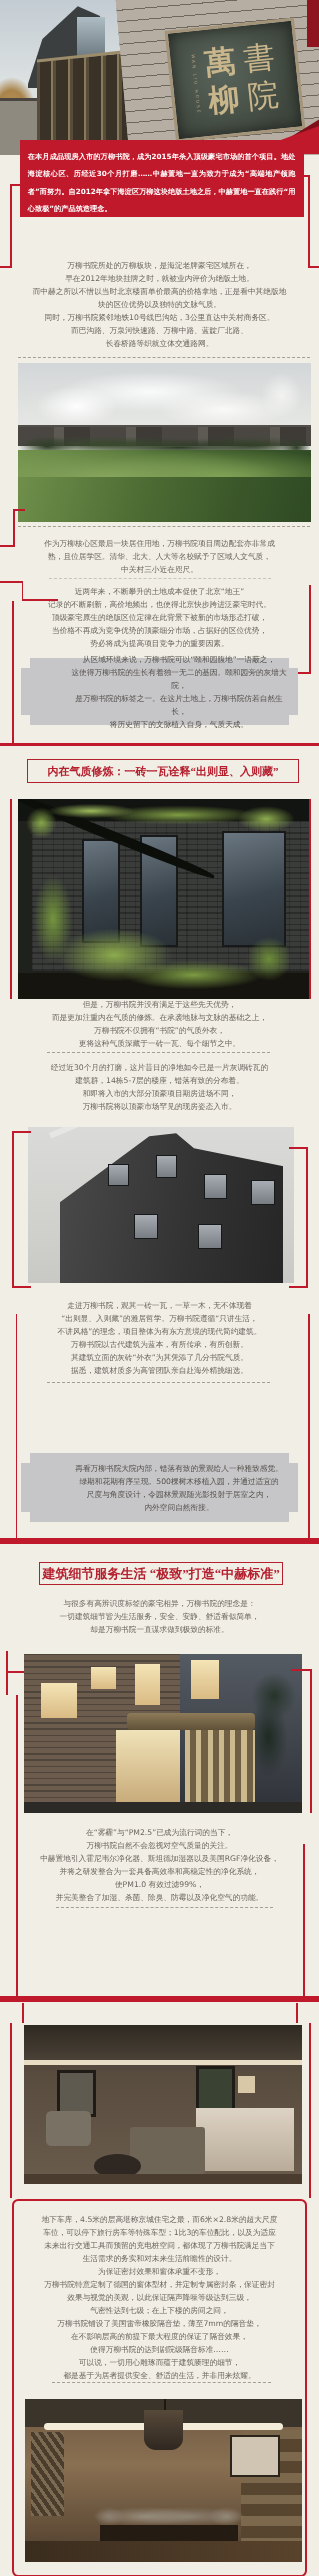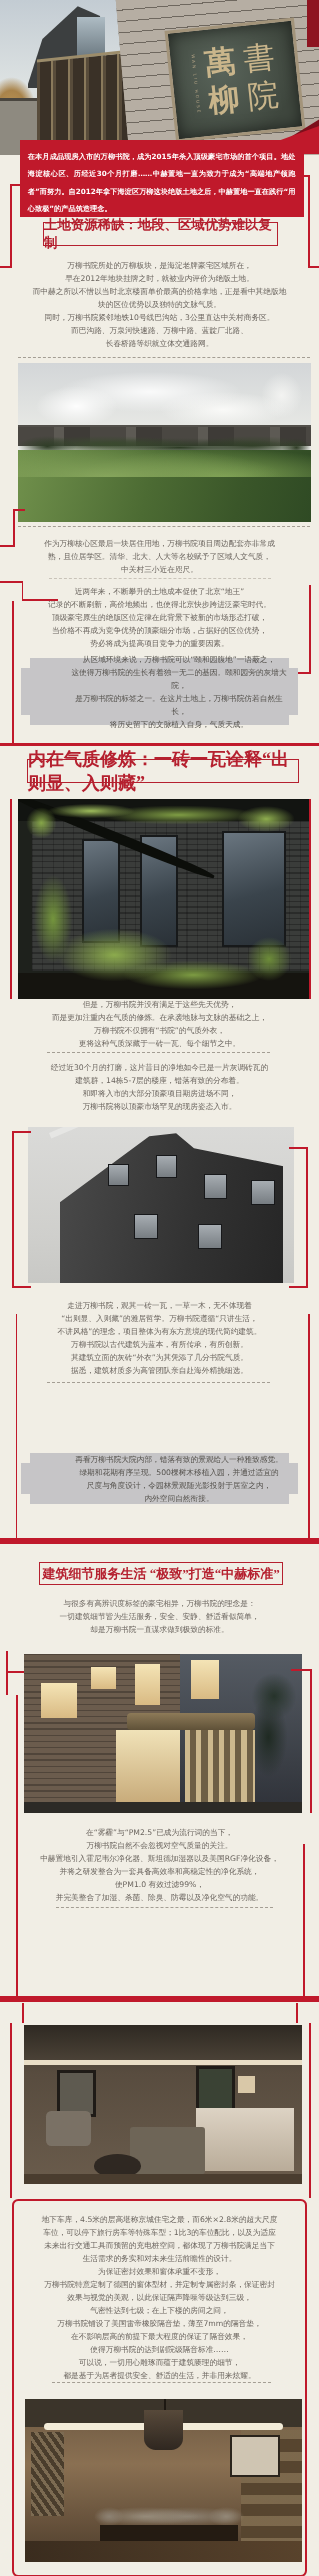--- a/index.html
+++ b/index.html
@@ -220,21 +220,20 @@
   <div class="hline" style="left:6.2px;top:1671px;width:17.5px"></div>
   <div class="vr" style="left:310px;top:1669px;height:144px"></div>
   <div class="hline" style="left:291px;top:1669px;width:20px"></div>
   <div class="vr" style="left:16px;top:1695px;height:301px"></div>
   <div class="vr" style="left:303px;top:1844px;height:152px"></div>
   <div class="vr" style="left:22px;top:2003px;height:20px"></div>
   <div class="vr" style="left:296px;top:2003px;height:20px"></div>
   <div class="vr" style="left:10.3px;top:2023px;height:175px"></div>
   <div class="vr" style="left:309px;top:2023px;height:175px"></div>
 
-  <div class="abs hbox" style="left:43px;top:222px;width:235px;height:24px;font-size:13.4px;">土地资源稀缺：地段、区域优势难以复制</div>
   <div class="para" style="top:259px">万柳书院所处的万柳板块，是海淀老牌豪宅区域所在，
 早在2012年地块挂牌之时，就被业内评价为绝版土地。
 而中赫之所以不惜以当时北京楼面单价最高的价格拿地，正是看中其绝版地
 块的区位优势以及独特的文脉气质。
 同时，万柳书院紧邻地铁10号线巴沟站，3公里直达中关村商务区。
 而巴沟路、万泉河快速路、万柳中路、蓝靛厂北路、
 长春桥路等织就立体交通路网。</div>
   <div class="dash" style="top:357px;left:17.5px;width:292px"></div>
 
   <div class="photo golf">
@@ -258,21 +257,21 @@
 
   <div class="gbox" style="top:658px;height:67px">
     <span>从区域环境来说，万柳书院可以“颐和园腹地”一语蔽之，
 这使得万柳书院的生长有着独一无二的基因。颐和园旁的灰墙大院，
 是万柳书院的标签之一。在这片土地上，万柳书院仿若自然生长，
 将历史留下的文脉植入自身，气质天成。</span>
   </div>
 
   <div class="redbar" style="top:743px;height:3.1px"></div>
 
-  <div class="abs hbox" style="left:27px;top:759px;width:272px;height:24px;font-size:18px;">内在气质修炼：一砖一瓦诠释“出则显、入则藏”</div>
+  <div class="abs hbox" style="left:27px;top:759px;width:272px;height:24px;font-size:11px;">内在气质修炼：一砖一瓦诠释“出则显、入则藏”</div>
 
   <div class="photo maple">
     <div class="decor maple-band"></div>
     <div class="decor maple-wall"></div>
     <div class="decor mwin" style="left:22%;top:20%;width:13%;height:52%"></div>
     <div class="decor mwin" style="left:42%;top:18%;width:13%;height:56%"></div>
     <div class="decor mwin" style="left:70%;top:16%;width:22%;height:58%"></div>
     <div class="decor maple-sill"></div>
     <div class="decor maple-branch"></div>
     <div class="decor maple-leaves"></div>
@@ -300,21 +299,21 @@
   </div>
 
   <div class="para" style="top:1299px">走进万柳书院，观其一砖一瓦，一草一木，无不体现着
 “出则显、入则藏”的雅居哲学。万柳书院遵循“只讲生活，
 不讲风格”的理念，项目整体为有东方意境的现代简约建筑。
 万柳书院以古代建筑为蓝本，有所传承，有所创新。
 其建筑立面的灰砖“外衣”为其凭添了几分书院气质。
 据悉，建筑材质多为高管团队亲自赴海外精挑细选。</div>
   <div class="dash" style="top:1382px;left:47px;width:223px"></div>
 
-  <div class="gbox" style="top:1453px;height:51px">
+  <div class="gbox" style="top:1453px;height:69px">
     <span>再看万柳书院大院内部，错落有致的景观给人一种雅致感觉。
 绿期和花期有序呈现。500棵树木移植入园，并通过适宜的
 尺度与角度设计，令园林景观随光影投射于居室之内，
 内外空间自然衔接。</span>
   </div>
 
   <div class="redbar" style="top:1538px;height:5.7px"></div>
 
   <div class="abs hbox" style="left:39px;top:1562px;width:244px;height:23px;font-size:13px;">建筑细节服务生活 “极致”打造“中赫标准”</div>
   <div class="para" style="top:1597px">与很多有高辨识度标签的豪宅相异，万柳书院的理念是：

